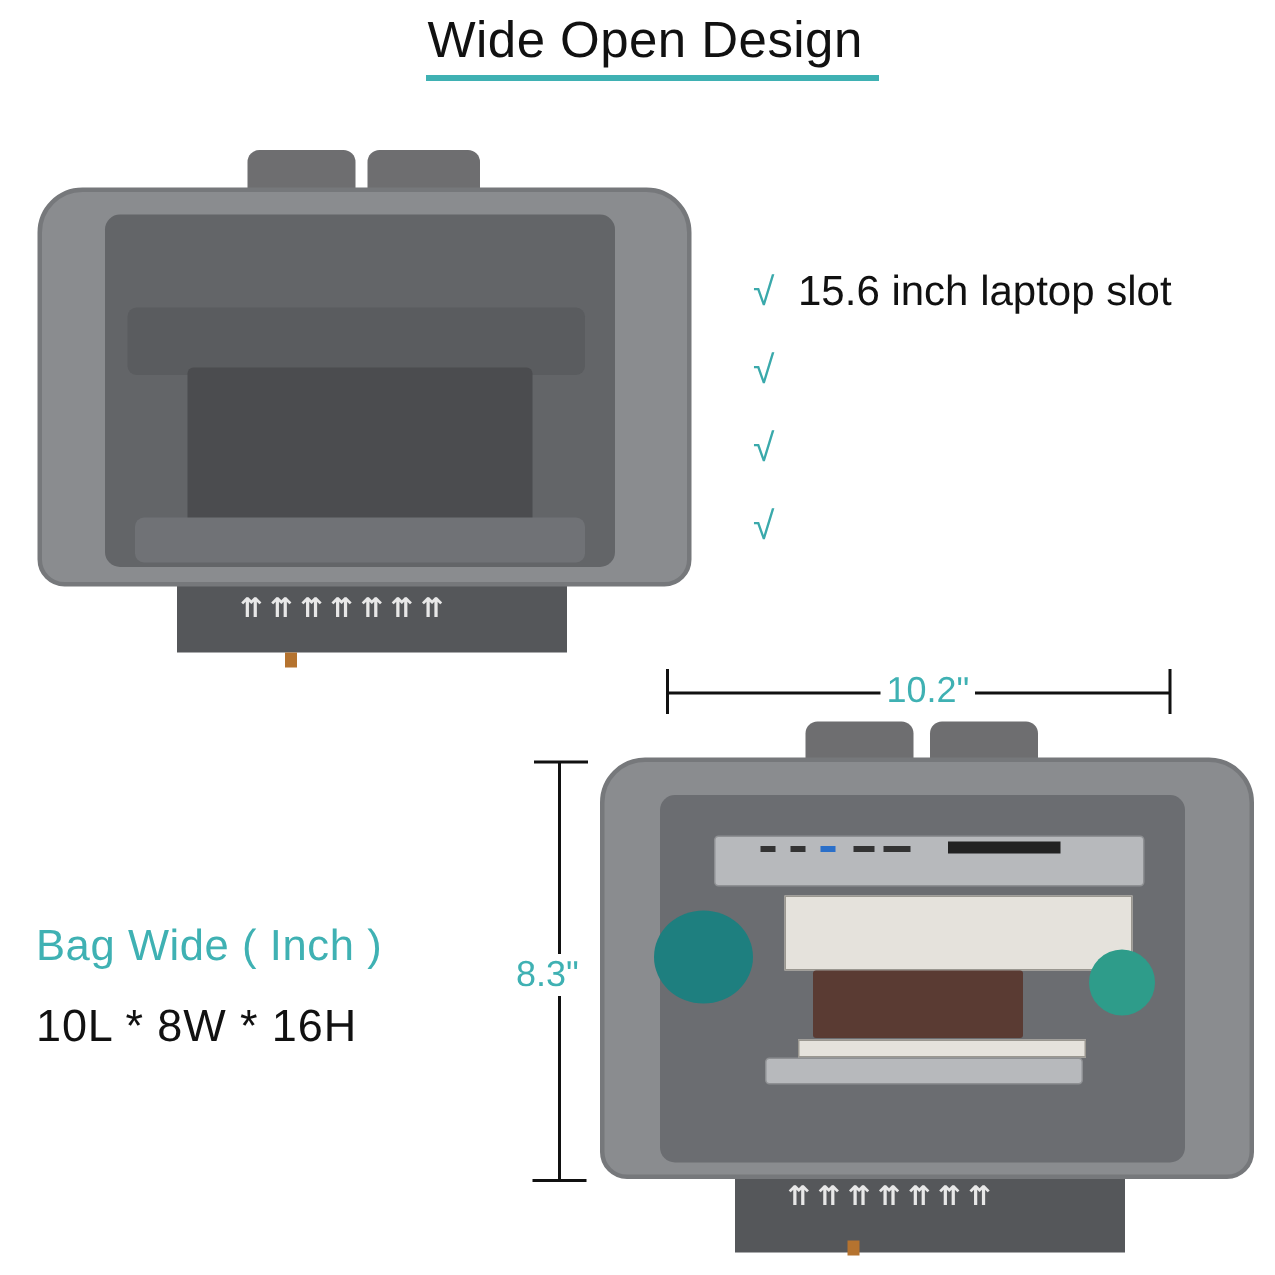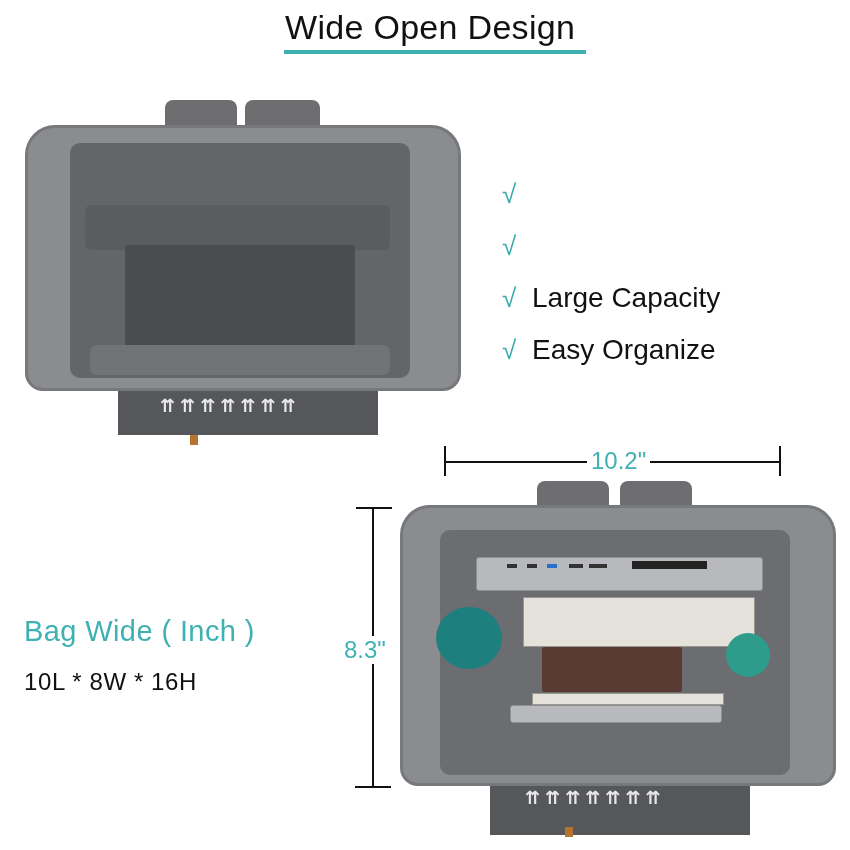--- a/index.html
+++ b/index.html
@@ -5,21 +5,21 @@
   html, body { margin:0; padding:0; background:#ffffff; }
   body { width:850px; height:850px; position:relative; overflow:hidden; font-family:"Liberation Sans", "DejaVu Sans", sans-serif; }
   .title { position:absolute; left:285px; top:8px; font-size:34px; color:#111; letter-spacing:0.3px;text-align:center; }
   .title-underline { position:absolute; left:284px; top:50px; width:302px; height:4px; background:#3fb1b3; }
 
   .feature-list { position:absolute; left:502px; top:168px; margin:0; padding:0; list-style:none; }
   .feature-list li { height:52px; display:flex; align-items:center; font-size:28px; color:#111; }
   .check { color:#3aa9ab; font-size:26px; width:30px; display:inline-block; }
 
   .bag-size-label { position:absolute; left:24px; top:615px; font-size:29px; color:#3fb1b3; letter-spacing:0.4px; }
-  .bag-size-value { position:absolute; left:24px; top:668px; font-size:24px; color:#111; letter-spacing:0.6px; }
+  .bag-size-value { position:absolute; left:24px; top:668px; font-size:30px; color:#111; letter-spacing:0.6px; }
 
   
   .hline { position:absolute; background:#111; }
   .dim-w-label { position:absolute; left:587px; top:447px; font-size:24px; color:#3fb1b3; background:#fff; padding:0 4px; }
   .dim-h-label { position:absolute; left:344px; top:636px; font-size:24px; color:#3fb1b3; background:#fff; }
 
   
   .bag { position:absolute; }
   .strap { position:absolute; background:#6e6e70; border-radius:8px 8px 0 0; }
   .rim { position:absolute; background:#8a8c8f; border-radius:30px 30px 18px 18px; border:3px solid #76787b; }
@@ -52,31 +52,30 @@
   <div class="rim" style="left:5px;top:30px;width:430px;height:260px;"></div>
   <div class="interior" style="left:50px;top:48px;width:340px;height:235px;background:#636568;"></div>
   <div class="panel" style="left:65px;top:110px;width:305px;height:45px;background:#5a5c5f;"></div>
   <div class="panel-dark" style="left:105px;top:150px;width:230px;height:105px;"></div>
   <div class="panel" style="left:70px;top:250px;width:300px;height:30px;background:#707276;"></div>
 </div>
 
 <ul class="feature-list">
   <li>
     <span class="check">√</span>
+    <span>15.6 inch laptop slot</span>
   </li>
   <li>
     <span class="check">√</span>
   </li>
   <li>
     <span class="check">√</span>
-    <span>Large Capacity</span>
   </li>
   <li>
     <span class="check">√</span>
-    <span>Easy Organize</span>
   </li>
 </ul>
 
 <div>
   <div class="hline" style="left:444px;top:446px;width:2px;height:30px;"></div>
   <div class="hline" style="left:445px;top:461px;width:335px;height:2px;"></div>
   <div class="hline" style="left:779px;top:446px;width:2px;height:30px;"></div>
   <div class="dim-w-label">10.2"</div>
 </div>
 

